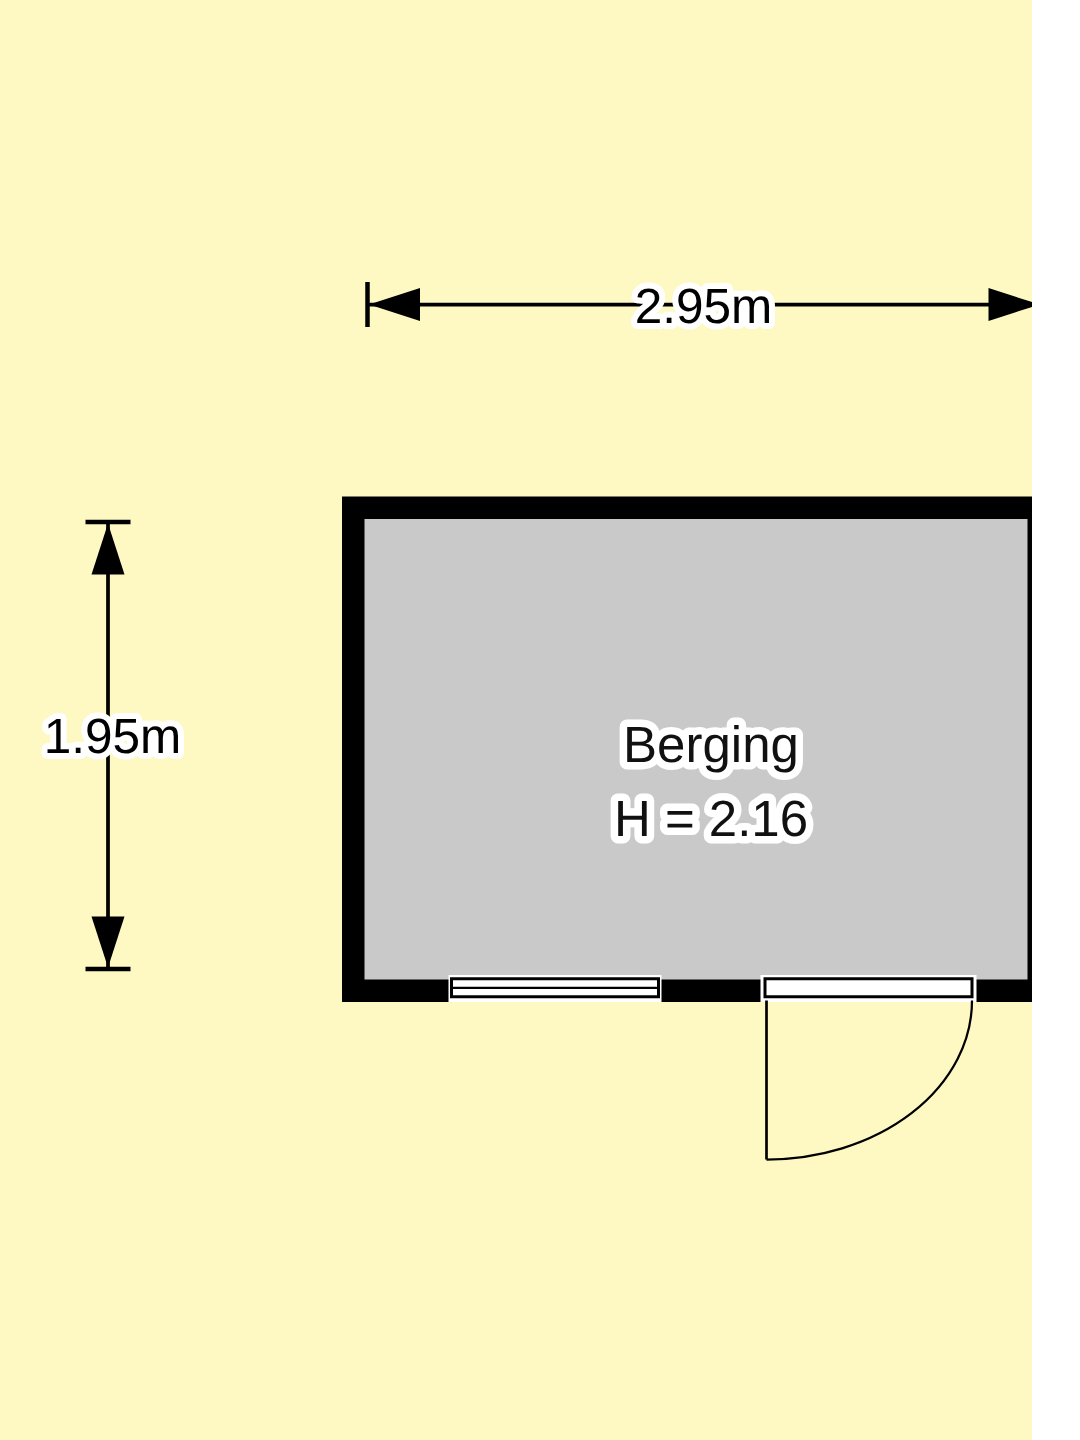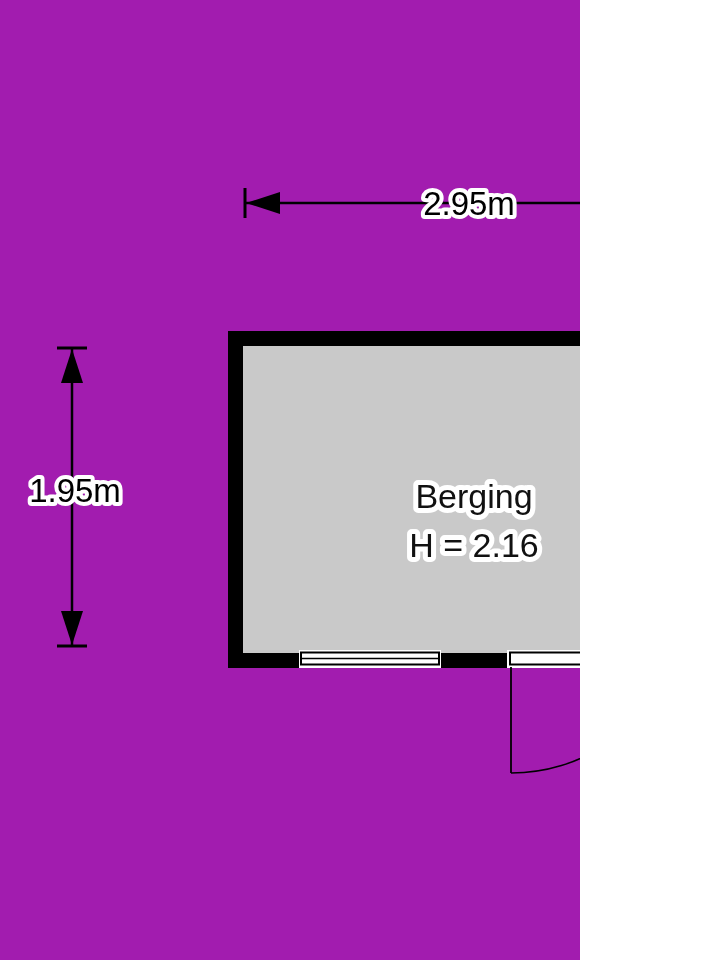--- a/index.html
+++ b/index.html
@@ -1,24 +1,24 @@
 <!DOCTYPE html>
 <html><head>
 <meta charset="utf-8">
 <style>
   html, body {
     margin: 0;
     padding: 0;
     background: #ffffff;
   }
   .page {
-    width: 580px;
+    width: 688px;
     height: 960px;
     position: relative;
-    background: #a21caf;
+    background: #fef9c3;
     overflow: hidden;
   }
   svg {
     display: block;
   }
   text {
     font-family: "Liberation Sans", "DejaVu Sans", sans-serif;
   }
   .dim-label {
     font-size: 33px;

